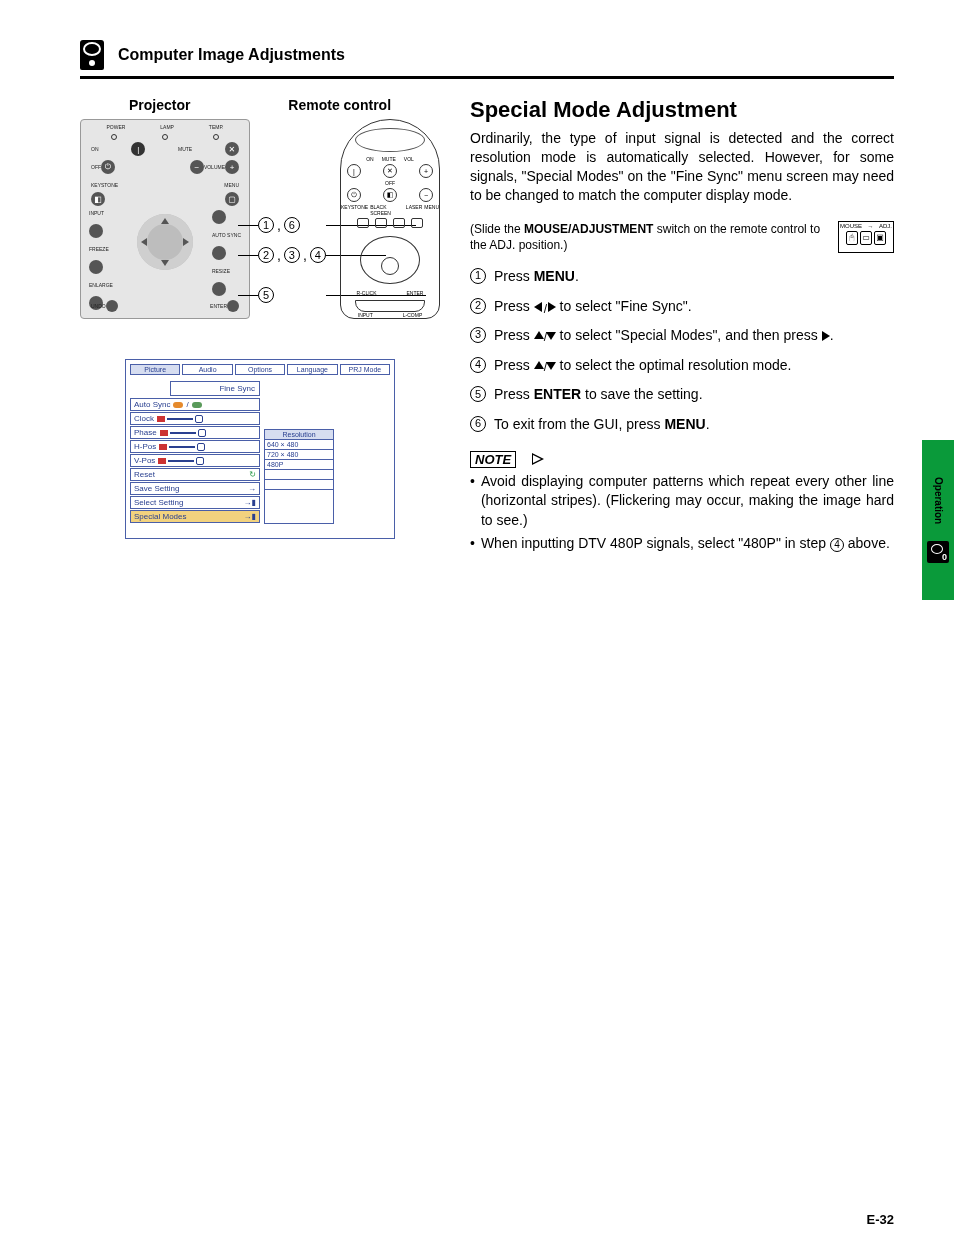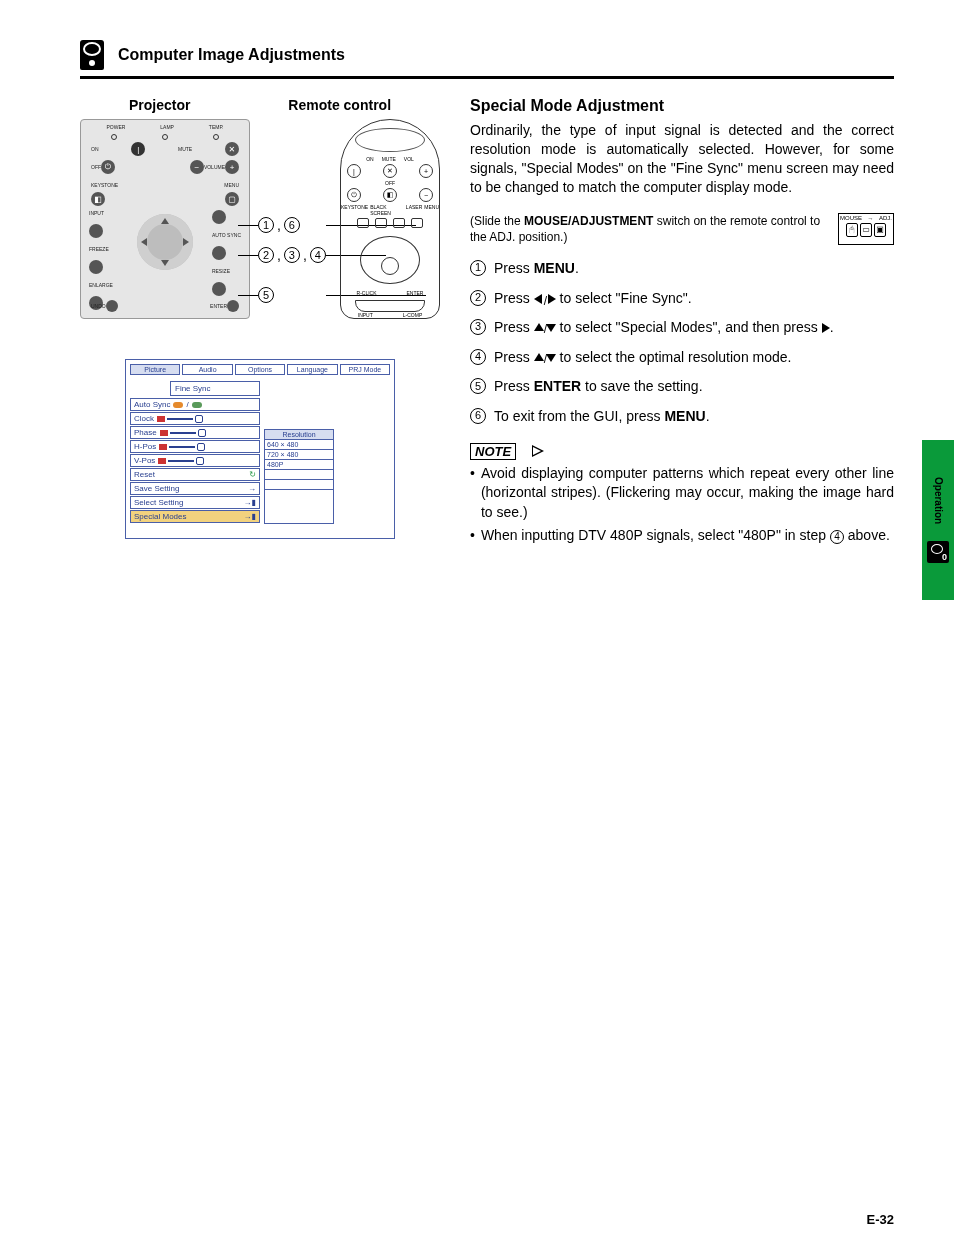--- a/index.html
+++ b/index.html
@@ -144,34 +144,34 @@
     margin: 0 auto;
     background:#fff;
     font-size:8px;
     padding:4px;
   }
   .gui-tabs {display:flex;gap:2px;margin-bottom:4px;}
   .gui-tab {border:1px solid #4a5fa8;padding:1px 3px;font-size:7px;color:#2a4090;flex:1;text-align:center;white-space:nowrap;overflow:hidden;}
   .gui-tab.first{background:#d6ddf0;}
   .gui-body{display:flex;gap:4px;}
   .gui-menu {width:130px;}
-  .fs-head{border:1px solid #4a5fa8;padding:2px 4px;margin:2px 0 2px 40px;color:#2a4090;}
+  .fs-head{border:1px solid #4a5fa8;padding:2px 4px;margin:2px 0 2px 40px;color:#2a4090;text-align:right;}
   .fs-item{border:1px solid #4a5fa8;padding:1px 3px;margin:1px 0;display:flex;align-items:center;gap:3px;color:#2a4090;}
   .fs-item .sw{width:10px;height:6px;background:#e58a2c;border-radius:3px;}
   .fs-item .sw2{width:10px;height:6px;background:#5a9a5a;border-radius:3px;}
   .fs-item.sel{background:#f2d27e;}
   .fs-sld{display:flex;align-items:center;gap:2px;}
   .fs-sld .knob{width:8px;height:6px;background:#c33;}
   .fs-sld .track{width:26px;height:2px;background:#2a4090;}
   .fs-sld .end{width:8px;height:8px;border:1px solid #2a4090;border-radius:2px;}
   .res-box{border:1px solid #4a5fa8;width:70px;font-size:7px;margin-top:50px;}
   .res-box .hd{background:#d6ddf0;padding:1px 2px;color:#2a4090;text-align:center;}
   .res-box .ln{border-top:1px solid #4a5fa8;padding:1px 2px;color:#2a4090;}
 
-  .h2 { font-size: 16px; font-weight: bold; margin-bottom: 6px;}
+  .h2 { font-size: 22px; font-weight: bold; margin-bottom: 6px;}
   .intro { font-size:14px; text-align:justify; line-height:1.35; margin-bottom:16px;}
   .slide-row { display:flex; gap:8px; align-items:flex-start; margin-bottom:14px;}
   .slide-txt { flex:1; font-size:12px; line-height:1.35;}
   .switch-icon {
     width:56px;height:32px;border:1px solid #000;display:flex;flex-direction:column;align-items:center;font-size:6px;padding:1px;
   }
   .switch-icon .toprow{display:flex;justify-content:space-between;width:100%;}
   .switch-icon .mid{display:flex;gap:2px;margin-top:2px;}
   .switch-icon .box{width:12px;height:14px;border:1px solid #000;border-radius:2px;display:flex;align-items:center;justify-content:center;font-size:8px;}
   .steps {list-style:none;margin-bottom:16px;}

